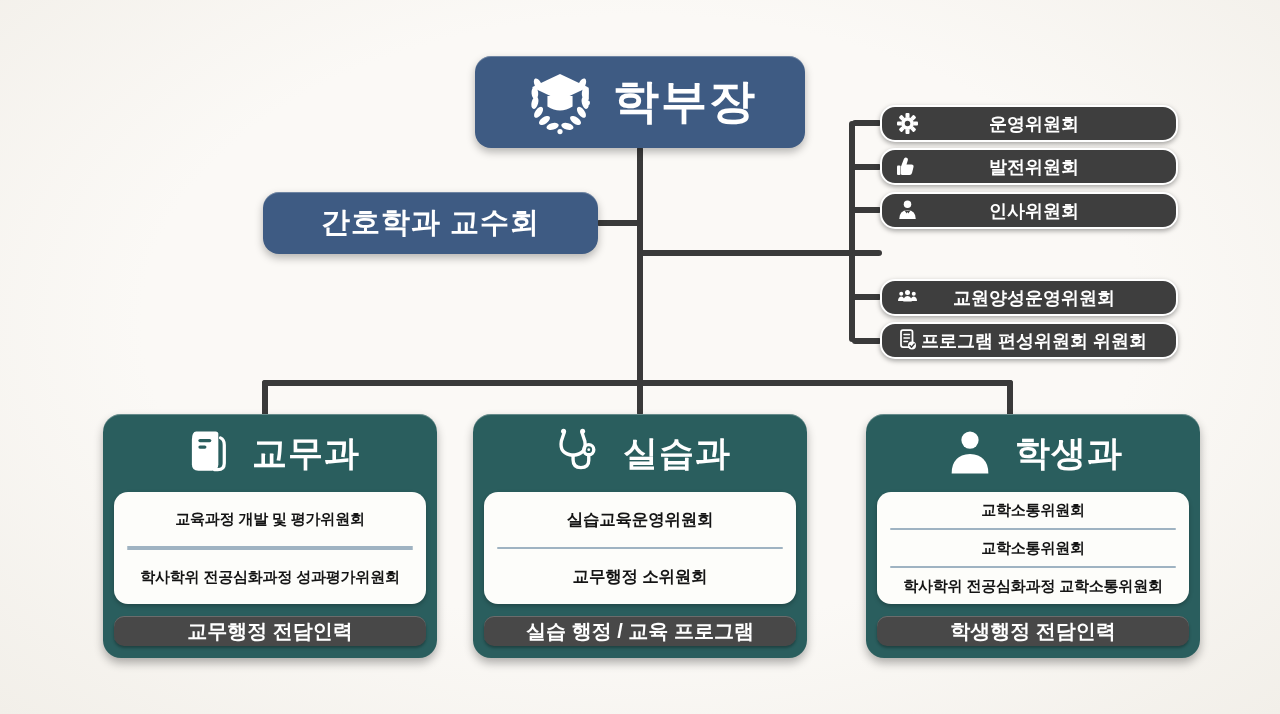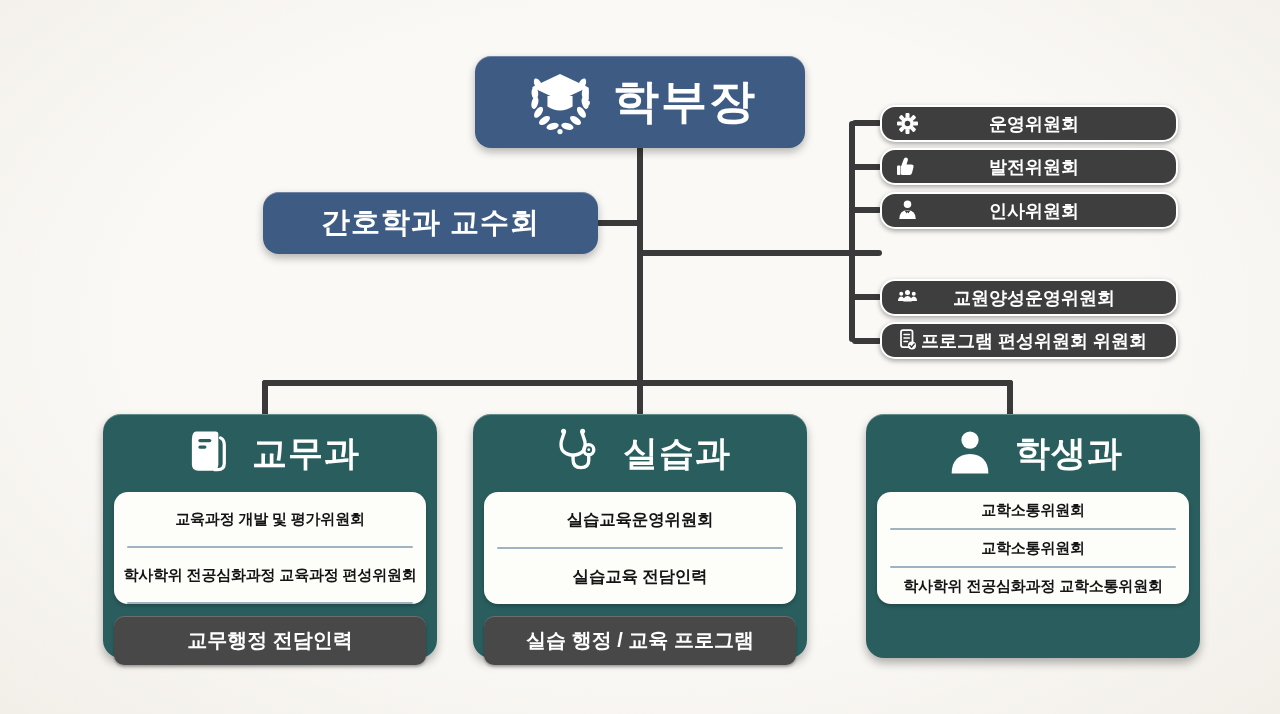--- a/index.html
+++ b/index.html
@@ -30,21 +30,21 @@
   }
   .dept-header{height:78px;flex:none;display:flex;align-items:center;justify-content:center;gap:18px;color:#fff;font-size:35px;letter-spacing:1px;}
   .dept-panel{
     margin:0 11px;background:#fdfdfa;border-radius:14px;height:112px;flex:none;
     display:flex;flex-direction:column;color:#141414;box-shadow:0 2px 4px rgba(0,0,0,.25);
   }
   .prow{flex:1;display:flex;align-items:center;justify-content:center;font-size:15px;text-align:center;white-space:nowrap;letter-spacing:-.2px;}
   .dept-mid .prow{font-size:16.5px;}
   .pdiv{height:2px;background:#9fb3c2;margin:0 13px;flex:none;border-radius:1px;}
   .staff{
-    margin:12px 11px 0;height:49px;flex:none;background:#484848;border-radius:10px;
+    margin:12px 11px 0;height:30px;flex:none;background:#484848;border-radius:10px;
     display:flex;align-items:center;justify-content:center;color:#fff;font-size:20px;
     box-shadow:inset 0 1px 0 rgba(255,255,255,.2), 0 2px 3px rgba(0,0,0,.3);
   }
   .dicon{flex:none;}
 </style>
 </head>
 <body>
 
 <svg width="0" height="0" style="position:absolute" aria-hidden="true">
   <defs>
@@ -206,50 +206,51 @@
   <div class="dept" style="left:103px;">
     <div class="dept-header">
       <svg class="dicon" width="54" height="54">
           <use href="#ic-book" xlink:href="#ic-book"></use>
         </svg>
       <span>교무과</span>
     </div>
     <div class="dept-panel">
       <div class="prow">교육과정 개발 및 평가위원회</div>
       <div class="pdiv"></div>
-      <div class="prow">학사학위 전공심화과정 교육과정 편성위원회</div>
-      <div class="pdiv"></div>
+      <div class="pdiv"></div>
+      <div class="prow">학사학위 전공심화과정 성과평가위원회</div>
     </div>
     <div class="staff">교무행정 전담인력</div>
   </div>
 
   <div class="dept dept-mid" style="left:473px;">
     <div class="dept-header">
       <svg class="dicon" width="56" height="56">
           <use href="#ic-steth" xlink:href="#ic-steth"></use>
         </svg>
       <span>실습과</span>
     </div>
     <div class="dept-panel">
       <div class="prow">실습교육운영위원회</div>
       <div class="pdiv"></div>
-      <div class="prow">실습교육 전담인력</div>
+      <div class="prow">교무행정 소위원회</div>
     </div>
     <div class="staff">실습 행정 / 교육 프로그램</div>
   </div>
 
   <div class="dept" style="left:843px;margin-left:23px;">
     <div class="dept-header">
       <svg class="dicon" width="54" height="54">
           <use href="#ic-person" xlink:href="#ic-person"></use>
         </svg>
       <span>학생과</span>
     </div>
     <div class="dept-panel">
       <div class="prow">교학소통위원회</div>
       <div class="pdiv"></div>
       <div class="prow">교학소통위원회</div>
       <div class="pdiv"></div>
       <div class="prow">학사학위 전공심화과정 교학소통위원회</div>
     </div>
+    <div class="staff">학생행정 전담인력</div>
   </div>
 
 </div>
 
 </body></html>

